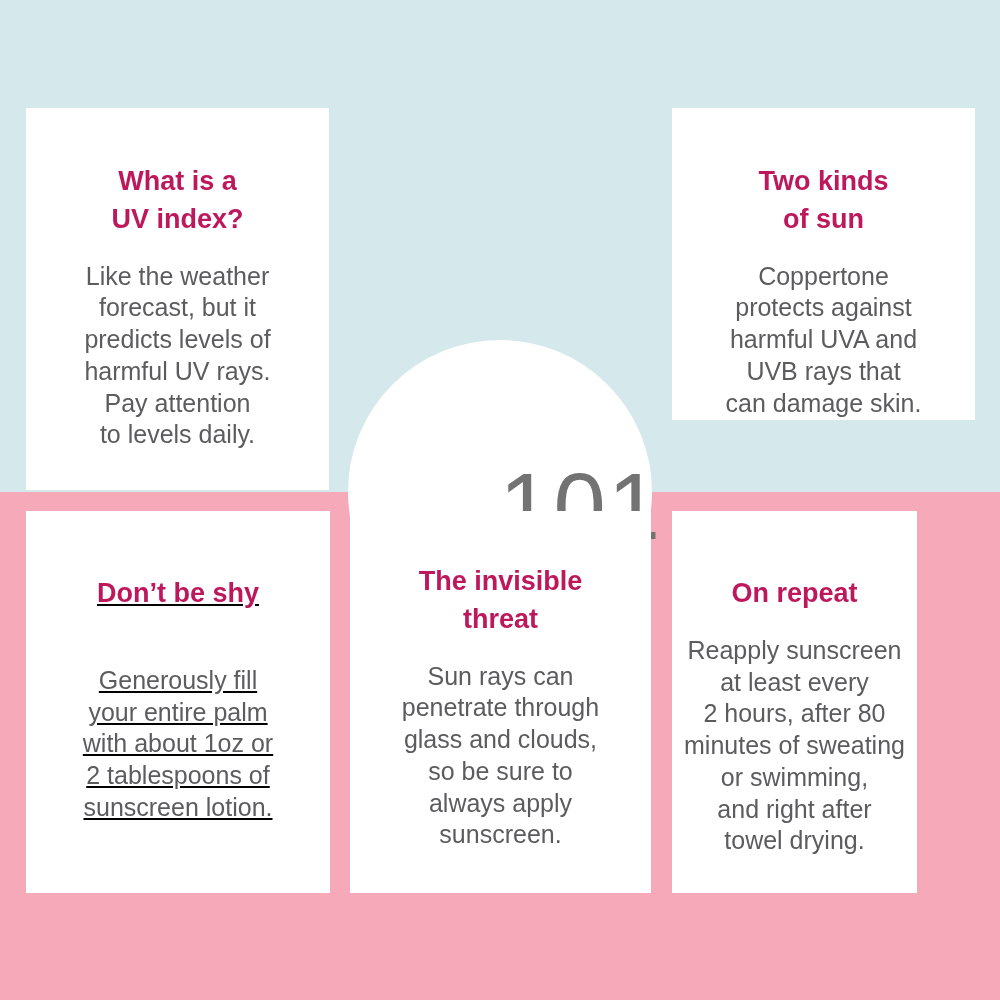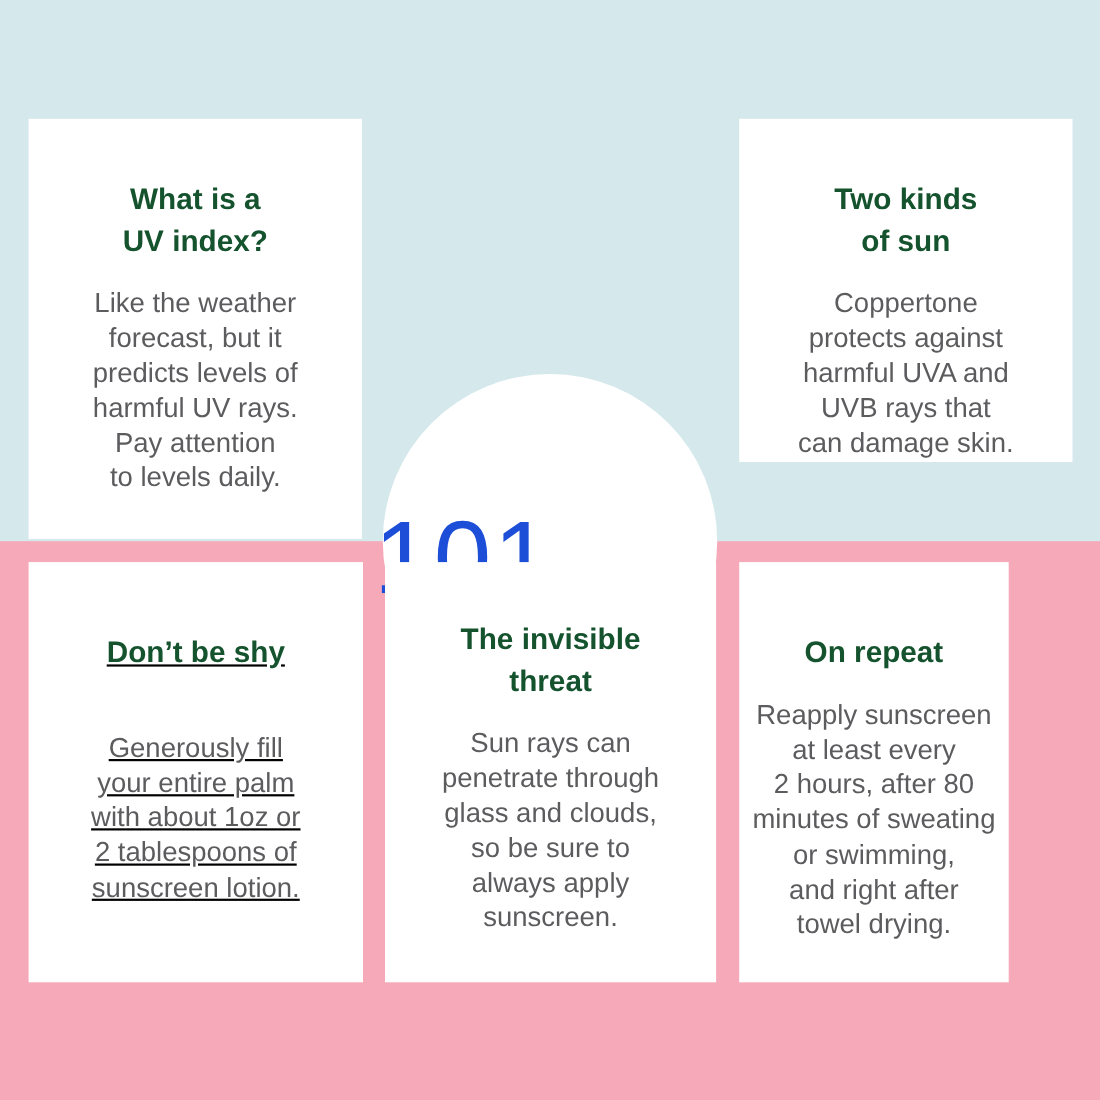--- a/index.html
+++ b/index.html
@@ -77,39 +77,39 @@
     display: block;
     font-size: 66px;
     letter-spacing: 1px;
     margin-top: 4px;
   }
   .hero-number {
     position: absolute;
     left: 0;
     top: 352px;
     width: 322px;
-    text-align: left;
-    color: #1d4ed8;
+    text-align: right;
+    color: #737373;
     font-size: 94px;
     font-weight: normal;
     line-height: 1;
     letter-spacing: 2px;
   }
 
   
   .card {
     position: absolute;
     background: #ffffff;
     box-sizing: border-box;
     display: flex;
     flex-direction: column;
     align-items: center;
   }
   .card-title {
-    color: #14532d;
+    color: #be185d;
     font-size: 27px;
     font-weight: bold;
     line-height: 1.4;
     text-align: center;
     margin: 0;
     padding: 0 14px;
   }
   .card-body {
     color: #5c5c5f;
     font-size: 25px;

